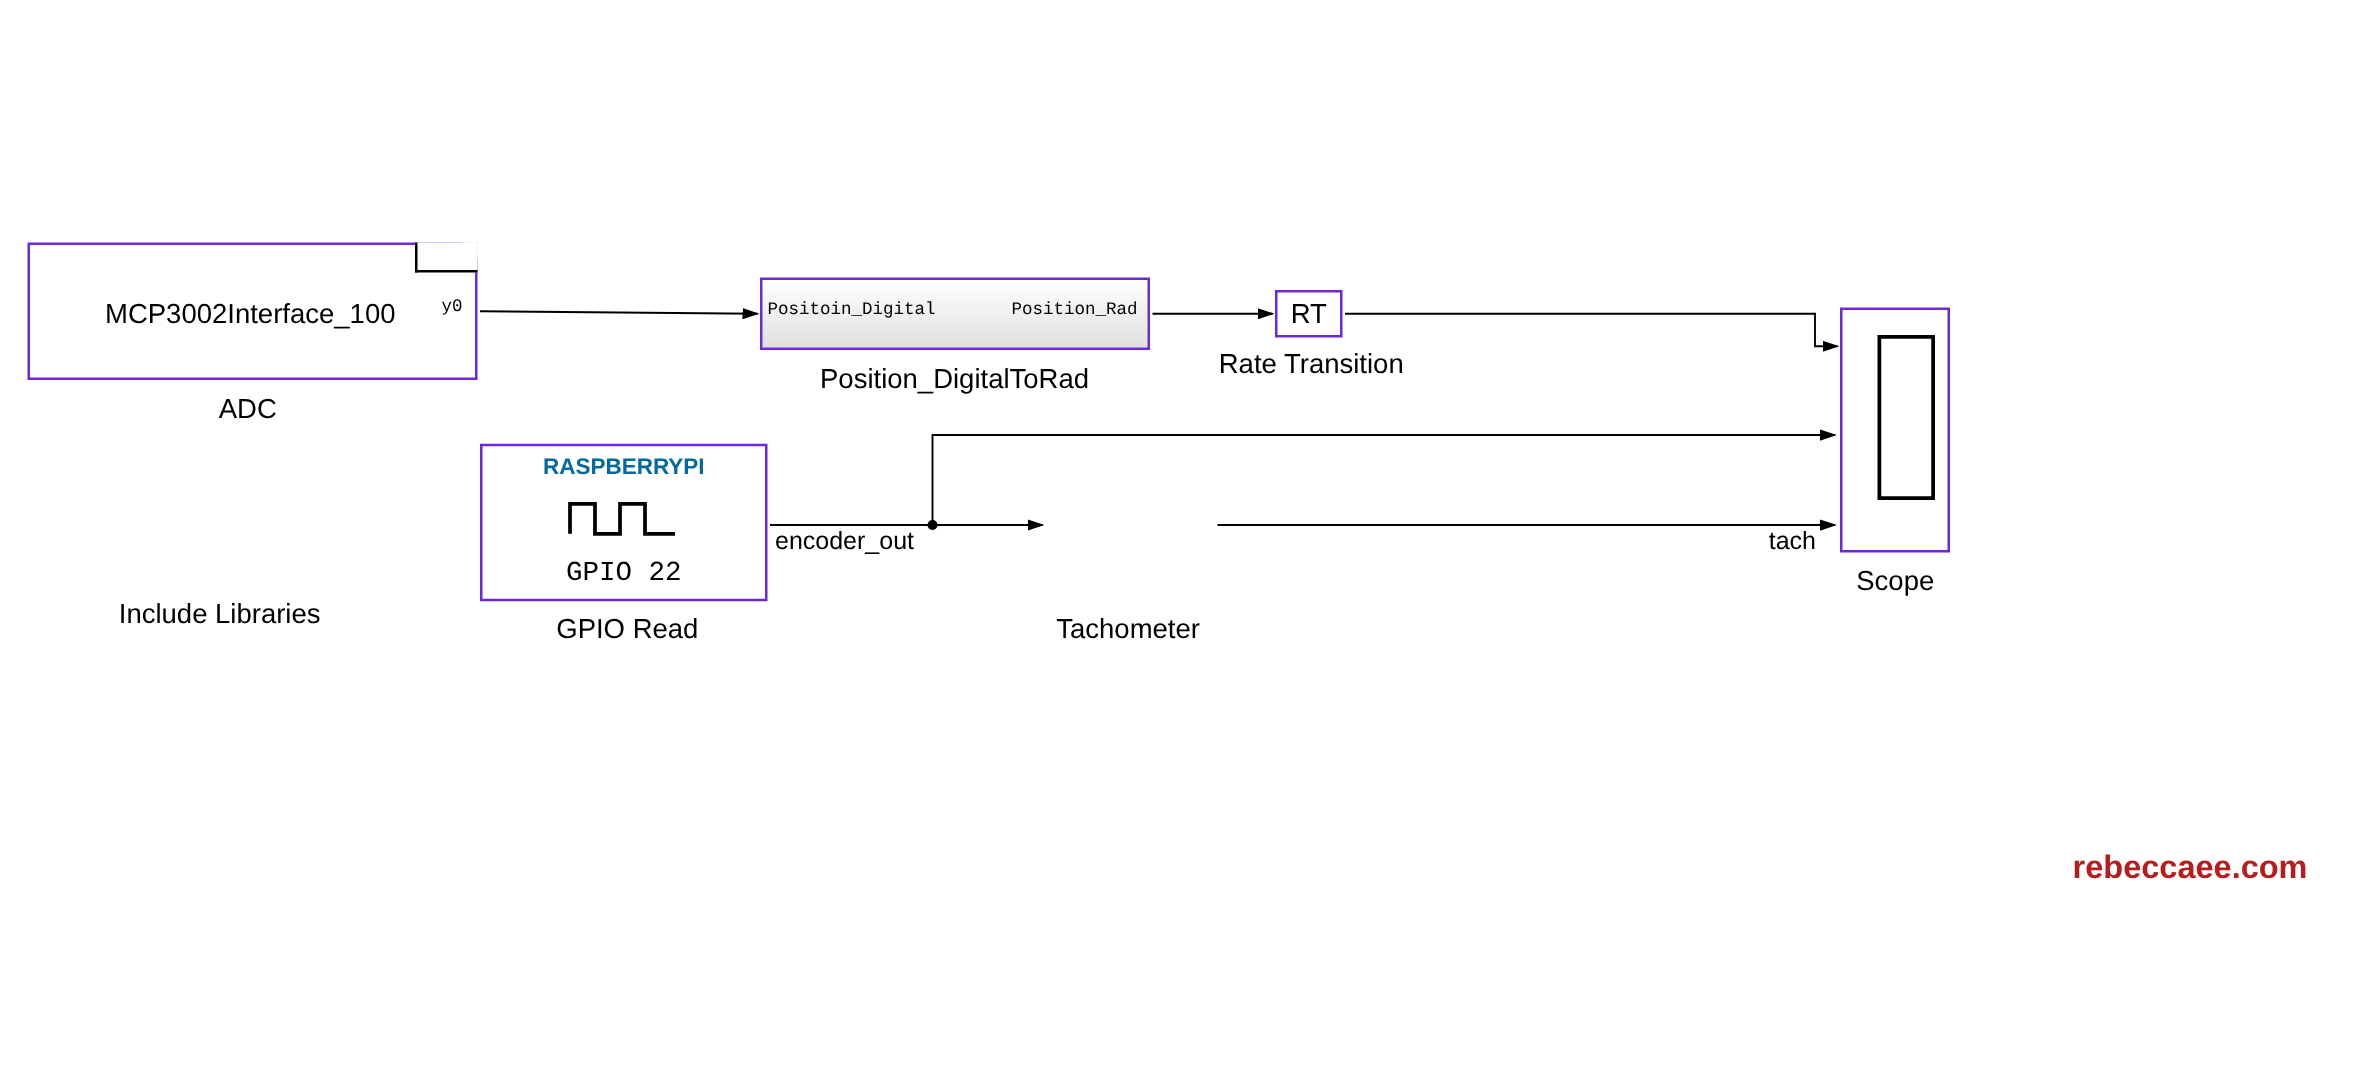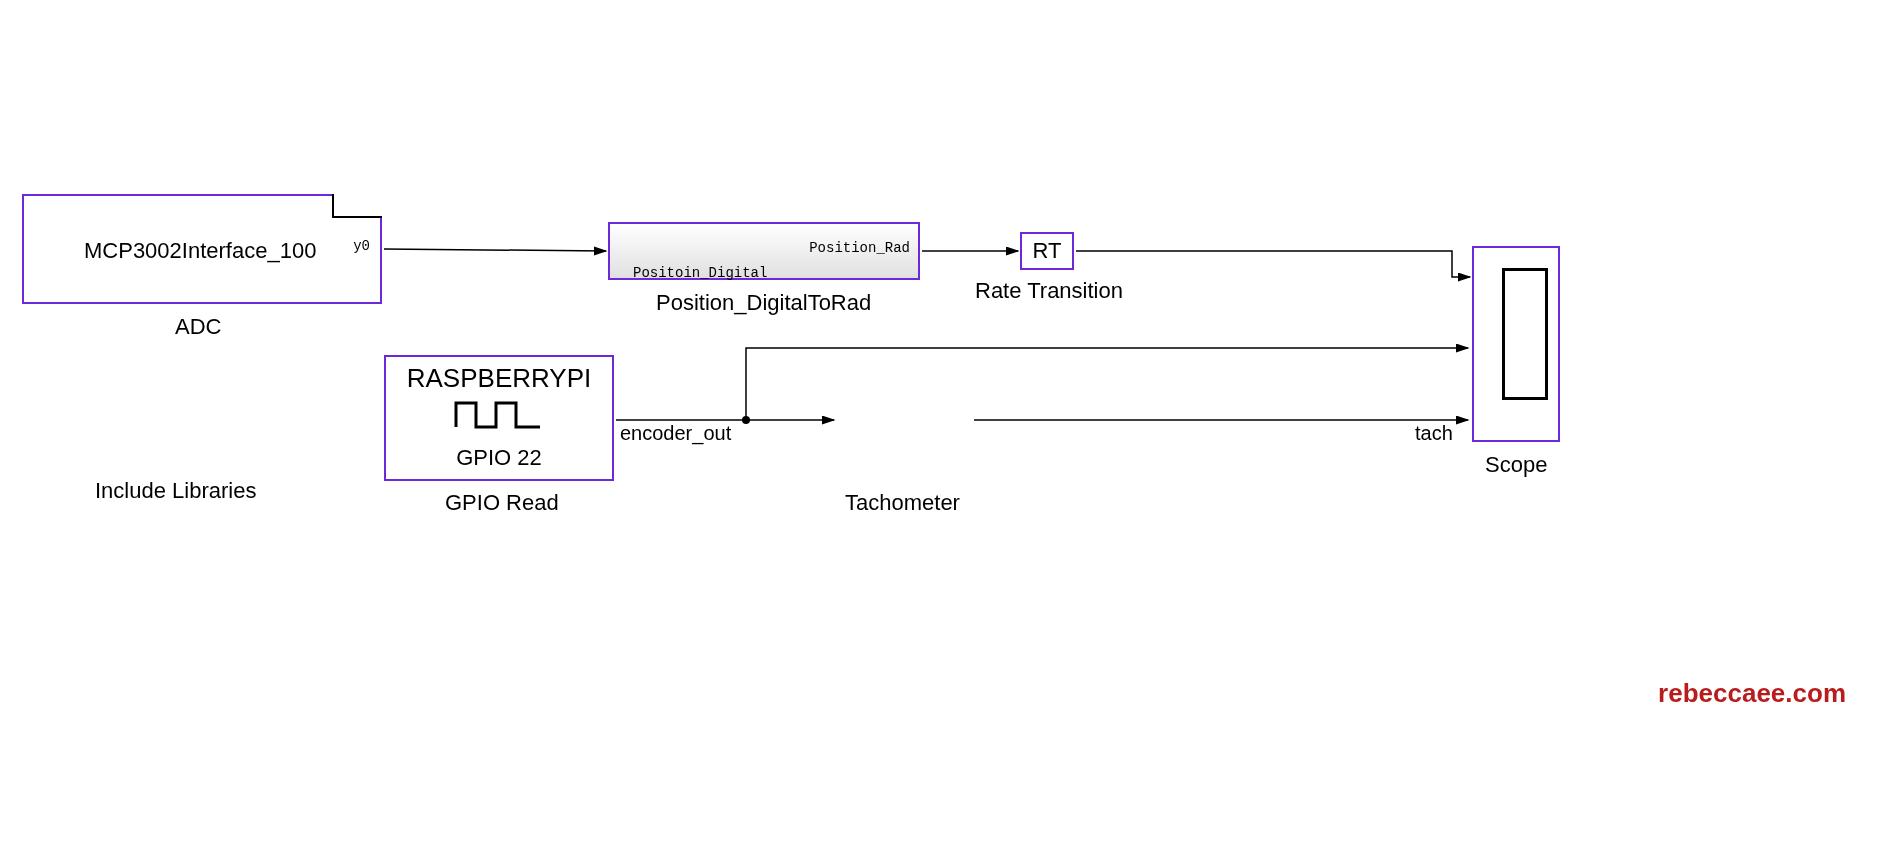--- a/index.html
+++ b/index.html
@@ -33,23 +33,23 @@
     position: absolute;
     font-size: 14px;
     color: #000;
     font-family: Liberation Mono, monospace;
   }
   .inner-text {
     font-size: 22px;
     color: #000;
   }
   .rpi-label {
-    color: #000000;
-    font-weight: normal;
-    font-size: 26px;
+    color: #0369a1;
+    font-weight: bold;
+    font-size: 18px;
   }
   .sig-label {
     position: absolute;
     font-size: 20px;
     color: #000;
   }
   svg.wires {
     position: absolute;
     inset: 0;
     width: 1886px;
@@ -103,26 +103,26 @@
 
   <div class="block-label" style="left:95px; top:478px;">Include Libraries</div>
 
   <div class="block" style="left:384px; top:355px; width:230px; height:126px; text-align:center;">
     <div class="rpi-label" style="position:absolute; left:0; right:0; top:6px;">RASPBERRYPI</div>
     <div class="pulse-icon" style="position:absolute; left:0; right:0; top:40px; display:flex; justify-content:center;">
       <svg width="90" height="34">
         <polyline points="2,30 2,6 22,6 22,30 42,30 42,6 62,6 62,30 86,30" stroke="#000" stroke-width="3" fill="none"></polyline>
       </svg>
     </div>
-    <div class="inner-text" style="position:absolute; left:0; right:0; bottom:8px;">GPIO 22</div>
+    <div class="inner-text" style="position:absolute; left:0; right:0; bottom:8px;font-family:Liberation Mono, monospace;">GPIO 22</div>
   </div>
   <div class="block-label" style="left:445px; top:490px;">GPIO Read</div>
 
   <div class="block subsystem" style="left:608px; top:222px; width:312px; height:58px;">
-    <span class="port-label" style="left:23px; top:16px;margin-top:25px;">Positoin_Digital</span>
+    <span class="port-label" style="left:4px; top:16px;">Positoin_Digital</span>
     <span class="port-label" style="right:8px; top:16px;">Position_Rad</span>
   </div>
   <div class="block-label" style="left:656px; top:290px;">Position_DigitalToRad</div>
 
   <div class="block" style="left:1020px; top:232px; width:54px; height:38px; display:flex; align-items:center; justify-content:center;">
     <span class="inner-text">RT</span>
   </div>
   <div class="block-label" style="left:975px; top:278px;">Rate Transition</div>
 
   <div class="block-label" style="left:845px; top:490px;">Tachometer</div>

